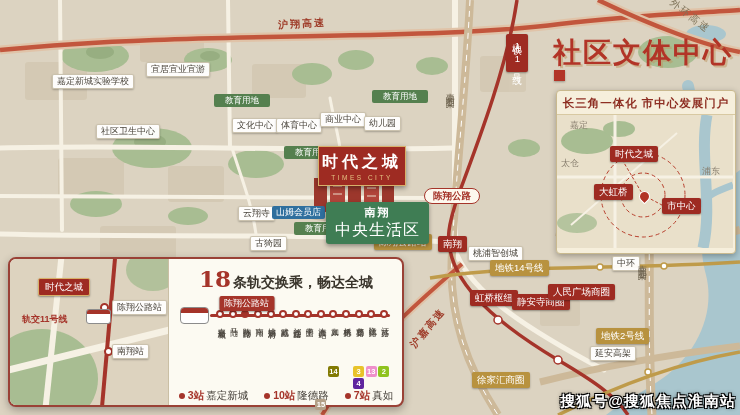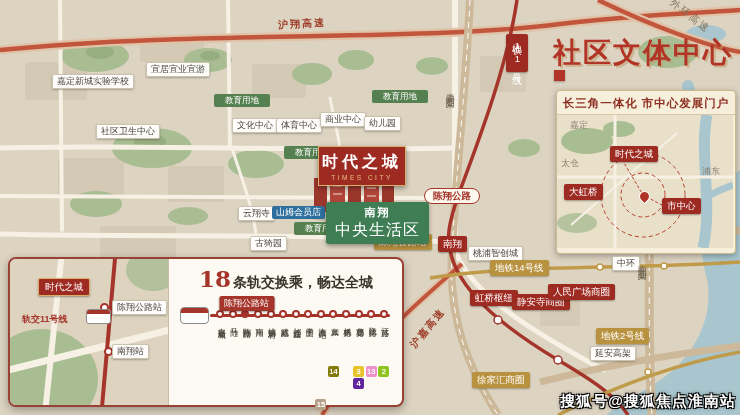--- a/index.html
+++ b/index.html
@@ -311,20 +311,37 @@
             <div class="station">
               <div class="sdot"></div>
               <div class="sname">江苏路</div>
               <div class="sbadges">
                 <div class="tbadge" style="background: rgb(143, 195, 31);">2</div>
               </div>
             </div>
           </div>
         <div class="hl-chip" id="hl-chip" style="left: calc(15.3846% + 5.53846px);">陈翔公路站</div>
       </div>
+      <div class="legend" id="legend-row">
+          <span class="item">
+            <span class="ldot"></span>
+            <span class="lstops">3站</span>
+            <span class="ldest">嘉定新城</span>
+          </span>
+          <span class="item">
+            <span class="ldot"></span>
+            <span class="lstops">10站</span>
+            <span class="ldest">隆德路</span>
+          </span>
+          <span class="item">
+            <span class="ldot"></span>
+            <span class="lstops">7站</span>
+            <span class="ldest">真如</span>
+          </span>
+        </div>
     </div>
   </div>
 
   <div id="labels-layer">
       <div class="lbl road-red" style="left: 278px; top: 18px; transform: rotate(-3deg);">沪翔高速</div>
       <div class="lbl road-gray" style="left: 666px; top: 10px; transform: rotate(38deg);">外环高速</div>
       <div class="lbl red-badge vertical" style="left: 506px; top: 34px;">地铁11号线</div>
       <div class="lbl text-dark vertical" style="left: 444px; top: 86px;">嘉闵高架</div>
       <div class="lbl white-chip" style="left: 52px; top: 74px;">嘉定新城实验学校</div>
       <div class="lbl white-chip" style="left: 146px; top: 62px;">宜居宜业宜游</div>
@@ -351,21 +368,21 @@
       <div class="lbl gold-badge" style="left: 472px; top: 372px;">徐家汇商圈</div>
       <div class="lbl gold-badge" style="left: 596px; top: 328px;">地铁2号线</div>
       <div class="lbl white-chip" style="left: 590px; top: 346px;">延安高架</div>
       <div class="lbl white-chip" style="left: 612px; top: 256px;">中环</div>
       <div class="lbl text-dark vertical" style="left: 636px; top: 258px;">南北高架</div>
       <div class="lbl road-red" style="left: 404px; top: 322px; transform: rotate(-50deg);">沪嘉高速</div>
       <div class="lbl text-gray" style="left: 570px; top: 120px;">嘉定</div>
       <div class="lbl text-gray" style="left: 561px; top: 158px;">太仓</div>
       <div class="lbl text-gray" style="left: 702px; top: 166px;">浦东</div>
       <div class="lbl red-badge" style="left: 610px; top: 146px;">时代之城</div>
-      <div class="lbl red-badge" style="left: 564px; top: 184px;">大虹桥</div>
+      <div class="lbl red-badge" style="left: 594px; top: 184px;">大虹桥</div>
       <div class="lbl red-badge" style="left: 662px; top: 198px;">市中心</div>
       <div class="lbl red-badge-gold" style="left: 38px; top: 278px;">时代之城</div>
       <div class="lbl red-text" style="left: 22px; top: 314px;">轨交11号线</div>
       <div class="lbl white-chip" style="left: 112px; top: 300px;">陈翔公路站</div>
       <div class="lbl white-chip" style="left: 112px; top: 344px;">南翔站</div>
     </div>
 
   <div class="watermark">搜狐号@搜狐焦点淮南站</div>
 </div>
 

